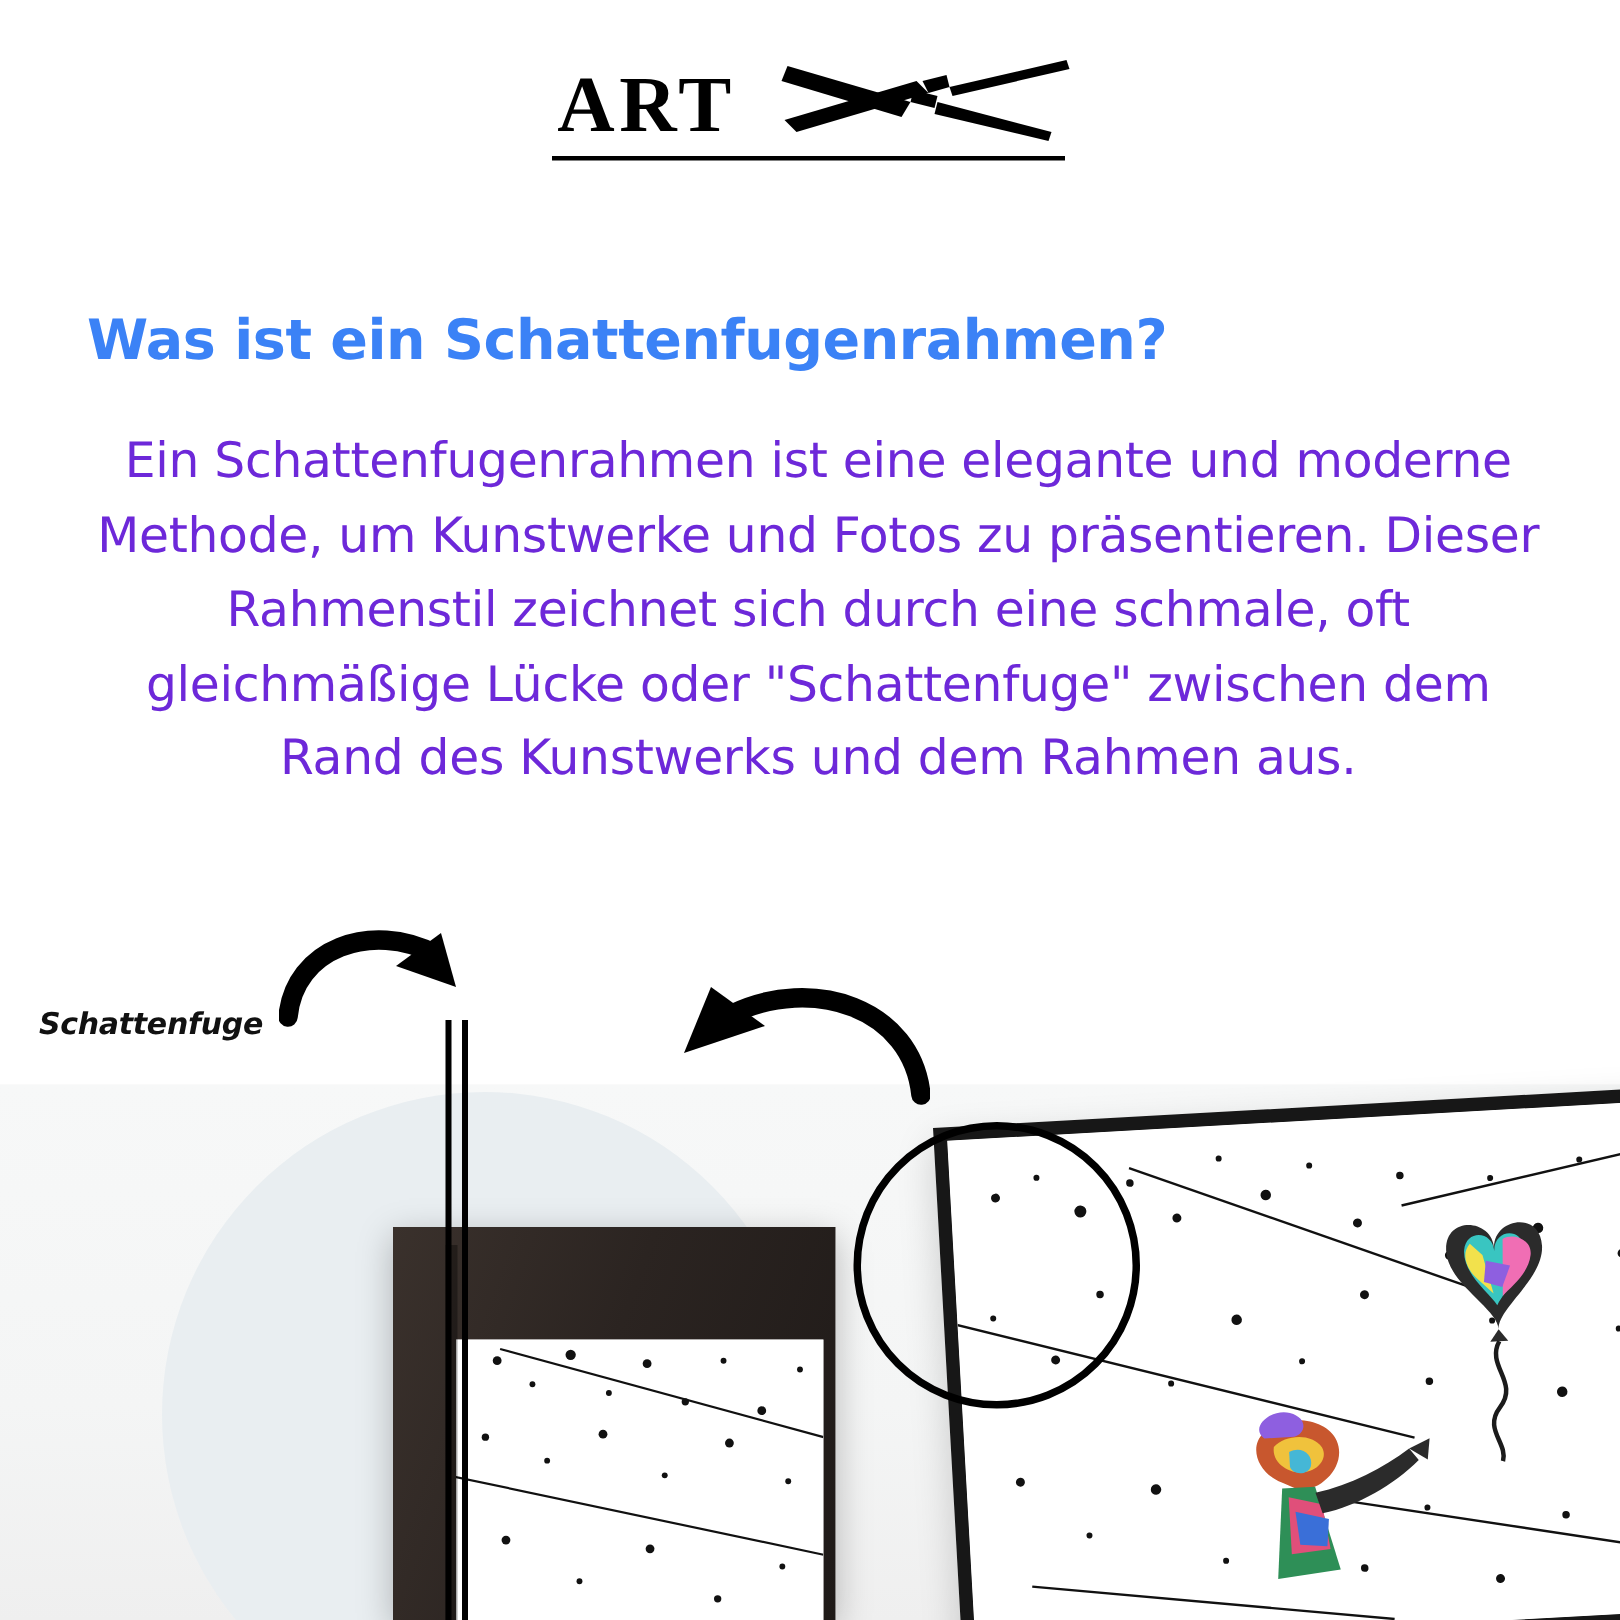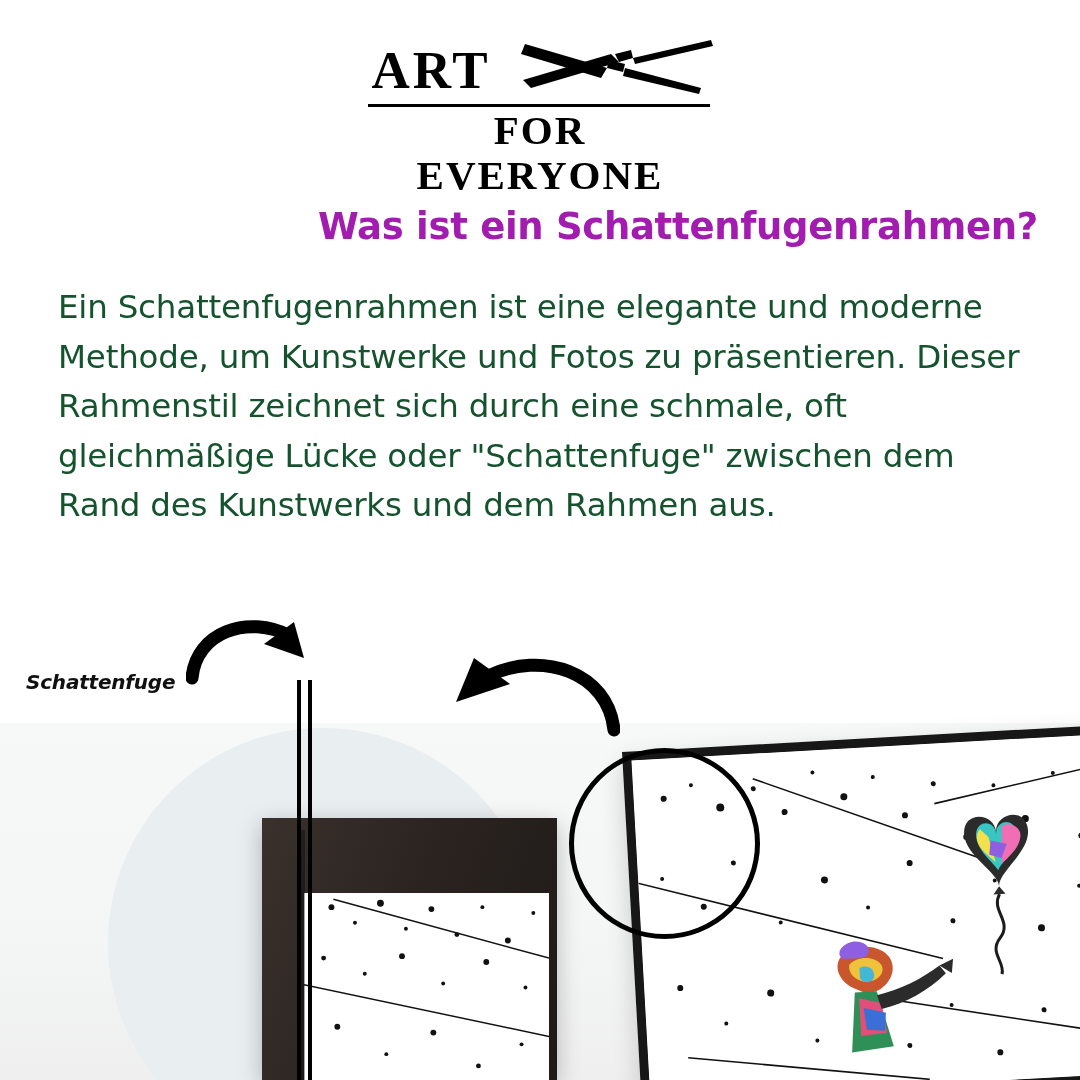--- a/index.html
+++ b/index.html
@@ -71,33 +71,33 @@
   }
 
   
   .headline {
     position: absolute;
     left: 58px;
     top: 205px;
     width: 980px;
     font-size: 37px;
     font-weight: bold;
-    color: #a21caf;
+    color: #3b82f6;
     letter-spacing: -0.3px;
-    text-align: right;
   }
   .bodytext {
     position: absolute;
     left: 58px;
     top: 283px;
     width: 975px;
     font-size: 32.5px;
     line-height: 49.5px;
-    color: #14532d;
+    color: #6d28d9;
     letter-spacing: -0.2px;
+    text-align: center;
   }
 
   
   .photo {
     position: absolute;
     left: 0;
     top: 723px;
     width: 1080px;
     height: 357px;
     overflow: hidden;
@@ -221,21 +221,20 @@
       <g fill="#000">
         <path d="M8 42 L96 16 L104 24 L16 50 Z"></path>
         <path d="M104 24 L118 20 L116 12 L100 16 Z"></path>
         <path d="M118 20 L196 2 L198 8 L120 26 Z"></path>
         <path d="M10 6 L92 30 L86 40 L6 16 Z"></path>
         <path d="M92 30 L108 34 L110 26 L94 22 Z"></path>
         <path d="M110 30 L186 50 L184 56 L108 38 Z"></path>
       </g>
     </svg>
     <div class="logo-rule"></div>
-    <div class="logo-sub">FOR EVERYONE</div>
   </div>
 </div>
 
 <div class="headline">Was ist ein Schattenfugenrahmen?</div>
 <div class="bodytext">Ein Schattenfugenrahmen ist eine elegante und moderne Methode, um Kunstwerke und Fotos zu präsentieren. Dieser Rahmenstil zeichnet sich durch eine schmale, oft gleichmäßige Lücke oder "Schattenfuge" zwischen dem Rand des Kunstwerks und dem Rahmen aus.</div>
 
 <div class="photo">
   <div class="photo-floor"></div>
   <div class="photo-bg-circle"></div>
 </div>

